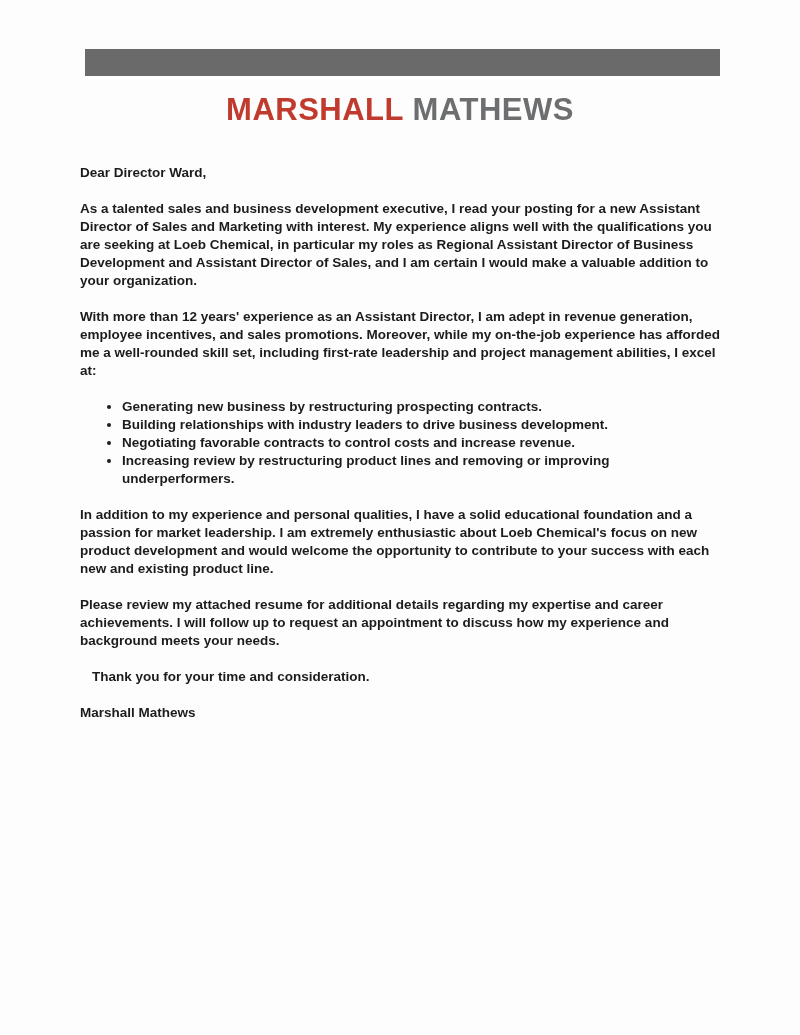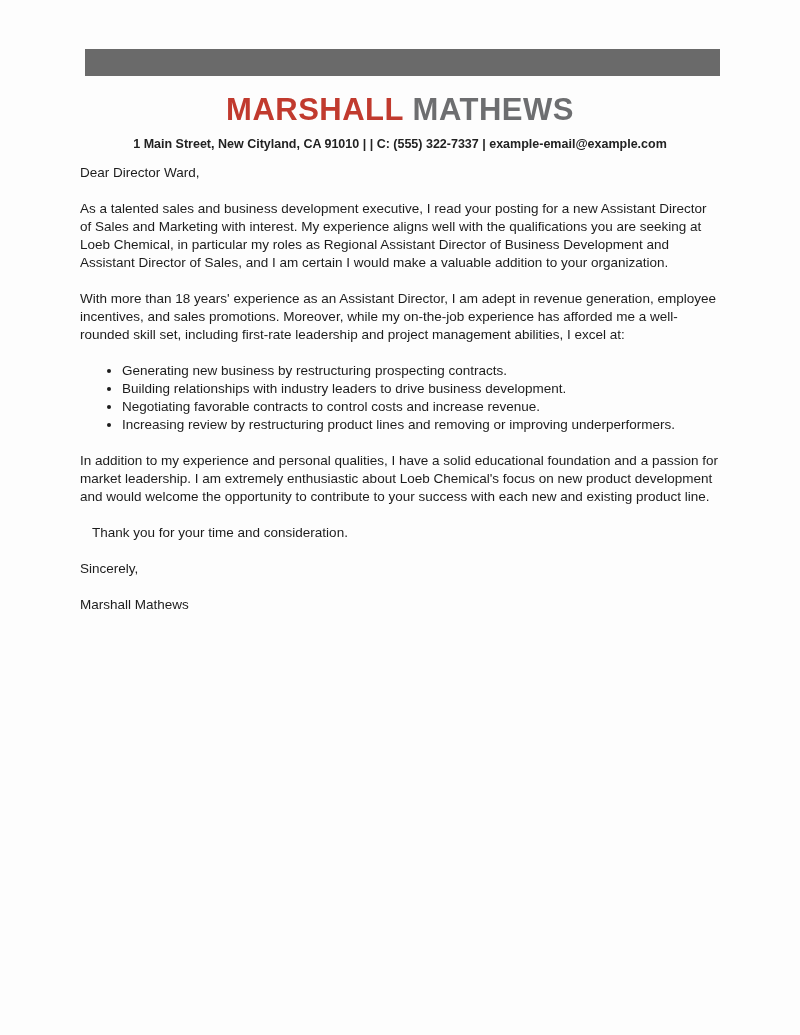--- a/index.html
+++ b/index.html
@@ -50,20 +50,21 @@
   }
 
   .letter-body {
     position: absolute;
     top: 164px;
     left: 80px;
     width: 640px;
     font-size: 13.5px;
     line-height: 18px;
     color: #1c1c1c;
+    font-weight: bold;
   }
   .letter-body p { margin-bottom: 18px; }
   .salutation { margin-bottom: 18px; }
 
   ul.skill-list {
     margin: 0 0 18px 0;
     padding-left: 42px;
     list-style: disc;
   }
   ul.skill-list li { margin: 0; }
@@ -78,40 +79,39 @@
 <div class="page">
 
   <div class="top-bar"></div>
 
   <div class="name-line">
     <span class="name-first">MARSHALL</span>
     <span> </span>
     <span class="name-last">MATHEWS</span>
   </div>
 
-  <div class="contact-line">1 Main Street, New Cityland, CA 91010 | | C: (555) 322-7337 | example-email@example.com</div>
 
   <div class="letter-body">
 
     <p class="salutation">Dear Director Ward,</p>
 
     <p>As a talented sales and business development executive, I read your posting for a new Assistant Director of Sales and Marketing with interest. My experience aligns well with the qualifications you are seeking at Loeb Chemical, in particular my roles as Regional Assistant Director of Business Development and Assistant Director of Sales, and I am certain I would make a valuable addition to your organization.</p>
 
-    <p>With more than 18 years' experience as an Assistant Director, I am adept in revenue generation, employee incentives, and sales promotions. Moreover, while my on-the-job experience has afforded me a well-rounded skill set, including first-rate leadership and project management abilities, I excel at:</p>
+    <p>With more than 12 years' experience as an Assistant Director, I am adept in revenue generation, employee incentives, and sales promotions. Moreover, while my on-the-job experience has afforded me a well-rounded skill set, including first-rate leadership and project management abilities, I excel at:</p>
 
     <ul class="skill-list">
       <li>Generating new business by restructuring prospecting contracts.</li>
       <li>Building relationships with industry leaders to drive business development.</li>
       <li>Negotiating favorable contracts to control costs and increase revenue.</li>
       <li>Increasing review by restructuring product lines and removing or improving underperformers.</li>
     </ul>
 
     <p>In addition to my experience and personal qualities, I have a solid educational foundation and a passion for market leadership. I am extremely enthusiastic about Loeb Chemical's focus on new product development and would welcome the opportunity to contribute to your success with each new and existing product line.</p>
 
+    <p>Please review my attached resume for additional details regarding my expertise and career achievements. I will follow up to request an appointment to discuss how my experience and background meets your needs.</p>
 
     <p class="thank-you">Thank you for your time and consideration.</p>
 
-    <p class="closing">Sincerely,</p>
 
     <p class="signature">Marshall Mathews</p>
 
   </div>
 </div>
 
 </body></html>

